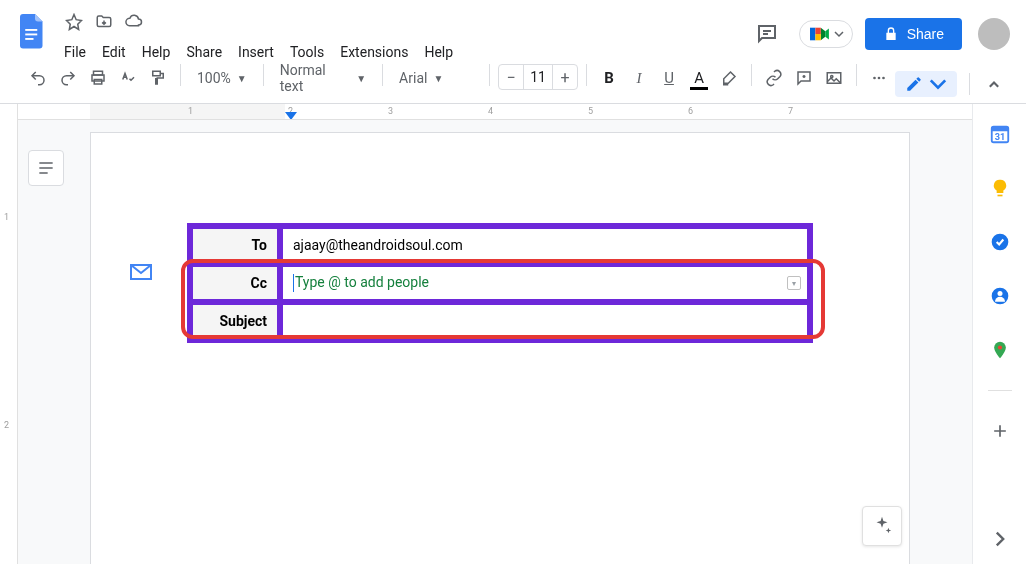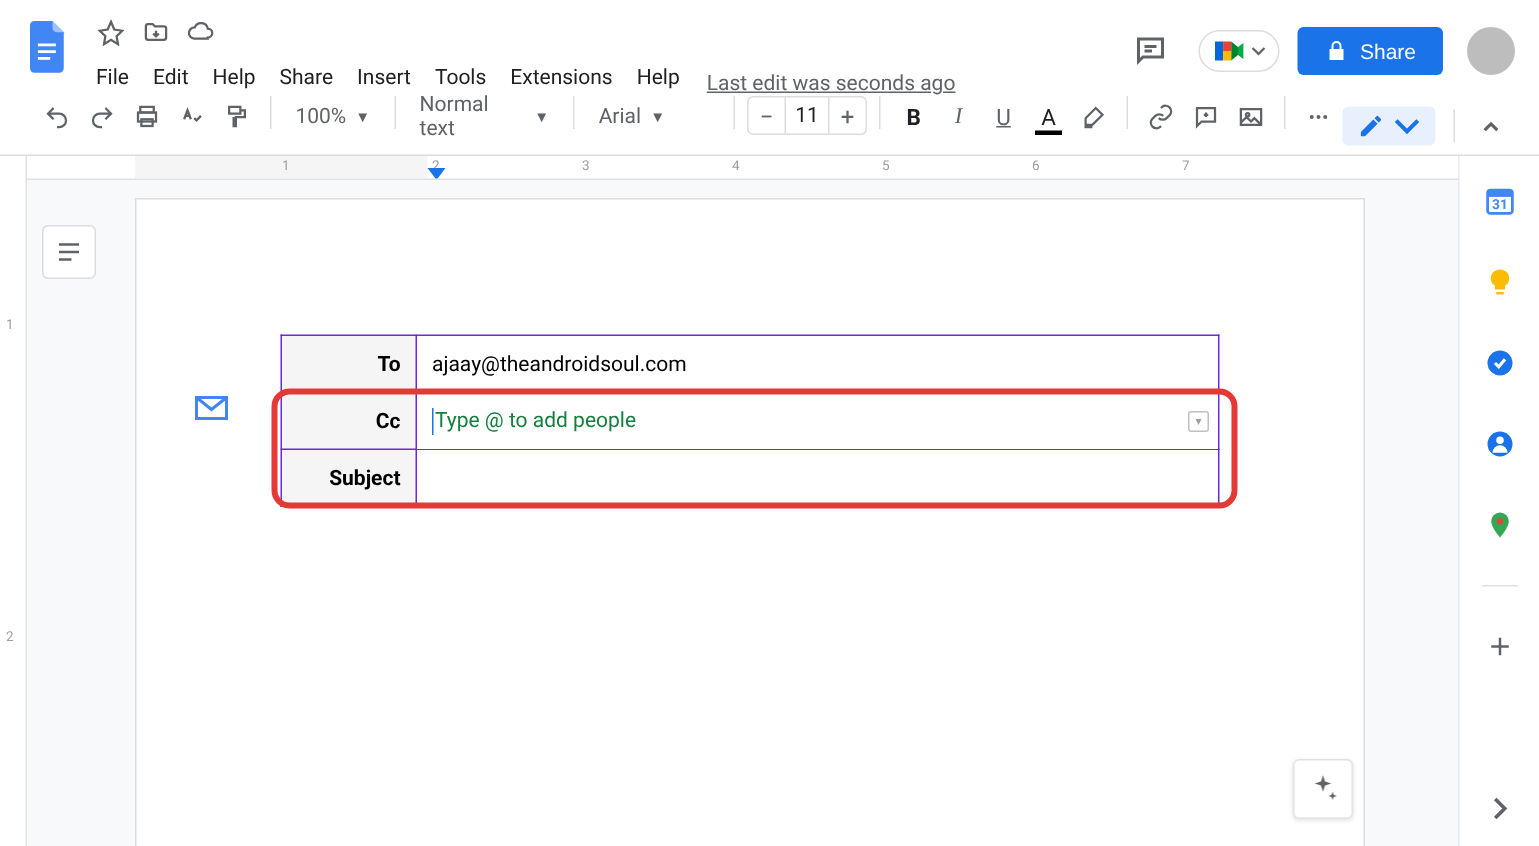--- a/index.html
+++ b/index.html
@@ -247,21 +247,21 @@
       left: 38px; top: 130px;
       width: 24px; height: 20px;
     }
     .email-table {
       width: 100%;
       border-collapse: collapse;
       border: 1px solid #d0d0d0;
       position: relative;
     }
     .email-table td {
-      border: 1px solid #6d28d9;
+      border: 6px solid #6d28d9;
       height: 38px;
       padding: 0 10px;
       font-size: 14px;
       vertical-align: middle;
     }
     .email-table td.label {
       width: 90px;
       background: #f5f5f5;
       text-align: right;
       font-weight: 700;
@@ -376,21 +376,20 @@
       </div>
       <div class="menubar">
         <span class="menu-item">File</span>
         <span class="menu-item">Edit</span>
         <span class="menu-item">Help</span>
         <span class="menu-item">Share</span>
         <span class="menu-item">Insert</span>
         <span class="menu-item">Tools</span>
         <span class="menu-item">Extensions</span>
         <span class="menu-item">Help</span>
-        <span class="last-edit">Last edit was seconds ago</span>
       </div>
     </div>
     <div class="header-right">
       <div class="hdr-icon">
         <svg viewBox="0 0 24 24" fill="none" stroke="#5f6368" stroke-width="2">
             <path d="M4 4h16v12H7l-3 3V4z"></path>
             <path d="M8 9h8M8 12h5"></path>
           </svg>
       </div>
       <div class="meet-btn">

